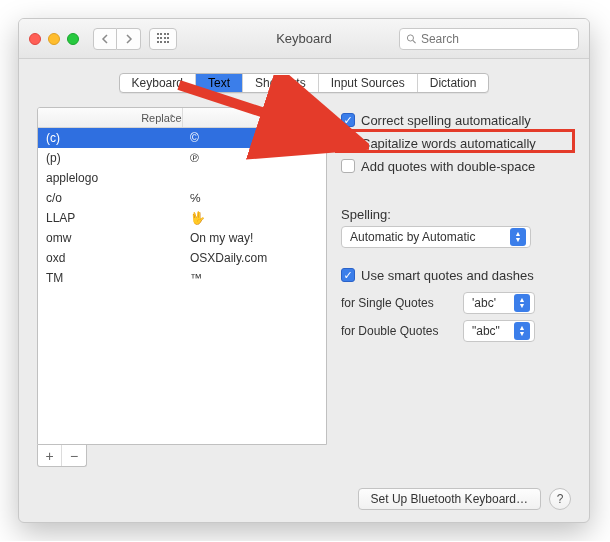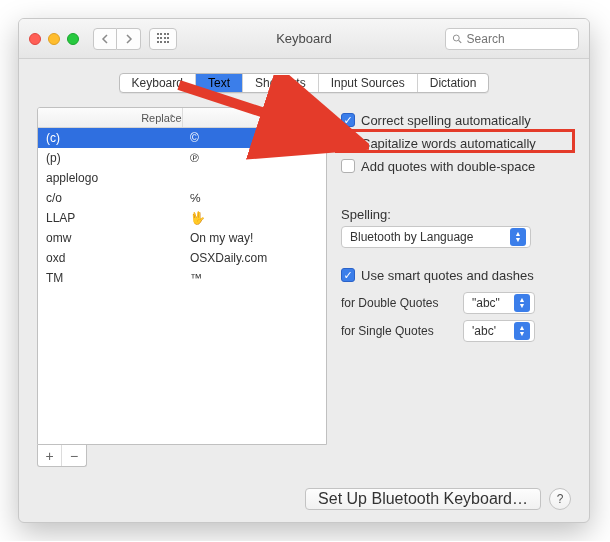--- a/index.html
+++ b/index.html
@@ -25,21 +25,21 @@
   }
   .navbtn:first-child { border-radius: 4px 0 0 4px; }
   .navbtn:last-child { border-radius: 0 4px 4px 0; border-left: none; }
   .gridbtn {
     width: 28px; height: 22px; margin-left: 8px; background: #fdfdfd; border:1px solid #c7c7c7;
     border-radius: 4px; display:flex; align-items:center; justify-content:center;
   }
   .gridicon { width: 12px; height: 12px; display: grid; grid-template-columns: repeat(4,1fr); grid-template-rows: repeat(3,1fr); gap:1px;}
   .gridicon span { background:#777; width:2px; height:2px; }
   .wtitle { position: absolute; left: 50%; transform: translateX(-50%); font-size: 13px; color:#4a4a4a; }
-  .searchwrap { margin-left: auto; width: 134px; height: 22px; background:#fff; border:1px solid #c9c9c9; border-radius:4px; display:flex; align-items:center; padding:0 6px; color:#999;}
+  .searchwrap { margin-left: auto; width: 180px; height: 22px; background:#fff; border:1px solid #c9c9c9; border-radius:4px; display:flex; align-items:center; padding:0 6px; color:#999;}
   .searchwrap svg { width:12px; height:12px; margin-right:4px; fill:#8a8a8a;}
   .searchwrap input { border:none; outline:none; font-size:12px; width:100%; color:#333; background:transparent;}
   .tabs { display:flex; justify-content:center; margin: 14px 0 10px; }
   .segctl { display:flex; border:1px solid #bdbdbd; border-radius:4px; overflow:hidden; height:20px; background:#fff; box-shadow: 0 1px 0 rgba(0,0,0,0.05);}
   .seg { padding: 2px 12px; font-size:12px; color:#333; border-right:1px solid #d0d0d0; display:flex; align-items:center;}
   .seg:last-child { border-right:none; }
   .seg.active { background:#3b7eea; color:#000000; }
   .content { display:flex; padding: 4px 18px 0 18px; gap: 14px; }
   .leftpane { width: 290px; }
   .table { background:#fff; border:1px solid #c0c0c0; border-radius:3px 3px 0 0; height: 338px; overflow:hidden;}
@@ -59,21 +59,21 @@
   .chk { width:14px; height:14px; border:1px solid #b0b0b0; border-radius:3px; background:#fff; margin-right:6px; display:flex; align-items:center; justify-content:center; font-size:11px;}
   .chk.checked { background:#3b7eea; border-color:#2a62c8; color:#fff;}
   .highlight-box { position:absolute; top:22px; left:-6px; right:-4px; height:24px; border:3px solid #e43b2a; z-index:5; pointer-events:none;}
   .section-label { margin-top: 30px; margin-bottom:4px;}
   .select { height:22px; background:#fff; border:1px solid #c7c7c7; border-radius:4px; display:flex; align-items:center; padding:0 4px 0 8px; font-size:12px; position:relative; width: 190px;}
   .select .arrows { margin-left:auto; width:16px; height:18px; background:#3b7eea; border-radius:3px; display:flex; flex-direction:column; align-items:center; justify-content:center; color:#fff; font-size:7px; line-height:6px;}
   .smallsel { width:72px; display:inline-flex; margin-left:6px;}
   .quote-row{ display:flex; align-items:center; margin-top:6px; font-size:12px;}
   .quote-row .lbl{ width:116px;}
   .footer { position:absolute; bottom:12px; right:18px; display:flex; align-items:center; gap:8px;}
-  .macbtn { height:22px; padding: 0 12px; background: linear-gradient(#fdfdfd,#f1f1f1); border:1px solid #c3c3c3; border-radius:4px; font-size:16px; display:flex; align-items:center;}
+  .macbtn { height:22px; padding: 0 12px; background: linear-gradient(#fdfdfd,#f1f1f1); border:1px solid #c3c3c3; border-radius:4px; font-size:12px; display:flex; align-items:center;}
   .helpbtn { width:22px; height:22px; border:1px solid #c3c3c3; border-radius:50%; background:linear-gradient(#fdfdfd,#f1f1f1); display:flex; align-items:center; justify-content:center; font-size:12px; color:#555;}
   .arrow-annot { position:absolute; top:56px; left:150px; width:200px; height:90px; z-index:20; pointer-events:none;}
 </style>
 </head>
 <body>
 
 <div class="window">
 
   <div class="titlebar">
     <div class="traffic">
@@ -191,46 +191,46 @@
         <div class="chk"></div>
         <span>Capitalize words automatically</span>
       </div>
       <div class="chkrow">
         <div class="chk"></div>
         <span>Add quotes with double-space</span>
       </div>
 
       <div class="section-label">Spelling:</div>
       <div class="select">
-        <span>Bluetooth by Language</span>
+        <span>Automatic by Automatic</span>
         <div class="arrows">
             <span>▲</span>
             <span>▼</span>
           </div>
       </div>
 
       <div class="chkrow" style="margin-top:16px;">
         <div class="chk checked">✓</div>
         <span>Use smart quotes and dashes</span>
       </div>
 
       <div class="quote-row">
+        <span class="lbl">for Single Quotes</span>
+        <div class="select smallsel">
+          <span>'abc'</span>
+          <div class="arrows">
+              <span>▲</span>
+              <span>▼</span>
+            </div>
+        </div>
+      </div>
+      <div class="quote-row">
         <span class="lbl">for Double Quotes</span>
         <div class="select smallsel">
           <span>"abc"</span>
-          <div class="arrows">
-              <span>▲</span>
-              <span>▼</span>
-            </div>
-        </div>
-      </div>
-      <div class="quote-row">
-        <span class="lbl">for Single Quotes</span>
-        <div class="select smallsel">
-          <span>'abc'</span>
           <div class="arrows">
               <span>▲</span>
               <span>▼</span>
             </div>
         </div>
       </div>
     </div>
   </div>
 
   <div class="footer">

